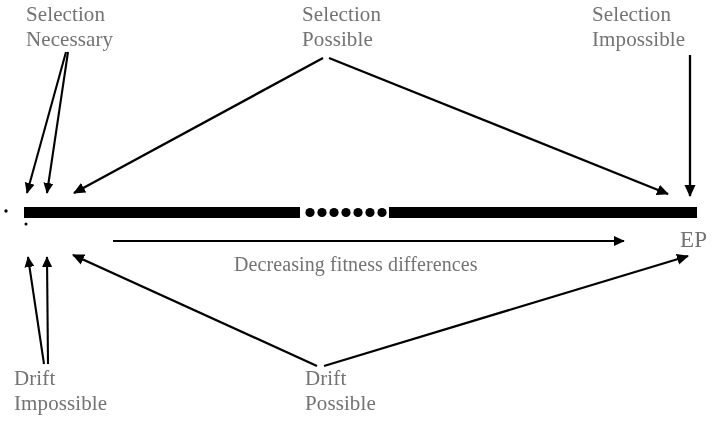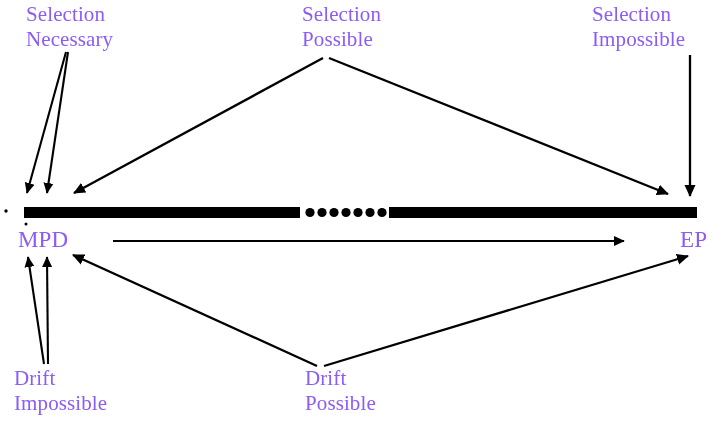--- a/index.html
+++ b/index.html
@@ -20,21 +20,21 @@
     position: absolute;
     left: 0;
     top: 0;
     width: 714px;
     height: 430px;
   }
   .lbl {
     position: absolute;
     white-space: pre;
     line-height: 1.18;
-    color: #8b5cf6;
+    color: #737373;
     font-size: 21px;
     letter-spacing: 0.1px;
   }
   .lbl-2line {
     white-space: pre-line;
   }
   .endpoint-label {
     font-size: 23px;
   }
   .axis-caption {
@@ -105,24 +105,24 @@
 
   <div class="lbl lbl-2line" id="lbl-selection-necessary">Selection
 Necessary</div>
 
   <div class="lbl lbl-2line" id="lbl-selection-possible">Selection
 Possible</div>
 
   <div class="lbl lbl-2line" id="lbl-selection-impossible">Selection
 Impossible</div>
 
-  <div class="lbl endpoint-label" id="lbl-mpd">MPD</div>
 
   <div class="lbl endpoint-label" id="lbl-ep">EP</div>
 
+  <div class="lbl axis-caption" id="lbl-decreasing">Decreasing fitness differences</div>
 
   <div class="lbl lbl-2line" id="lbl-drift-impossible">Drift
 Impossible</div>
 
   <div class="lbl lbl-2line" id="lbl-drift-possible">Drift
 Possible</div>
 
 </div>
 
 </body></html>

